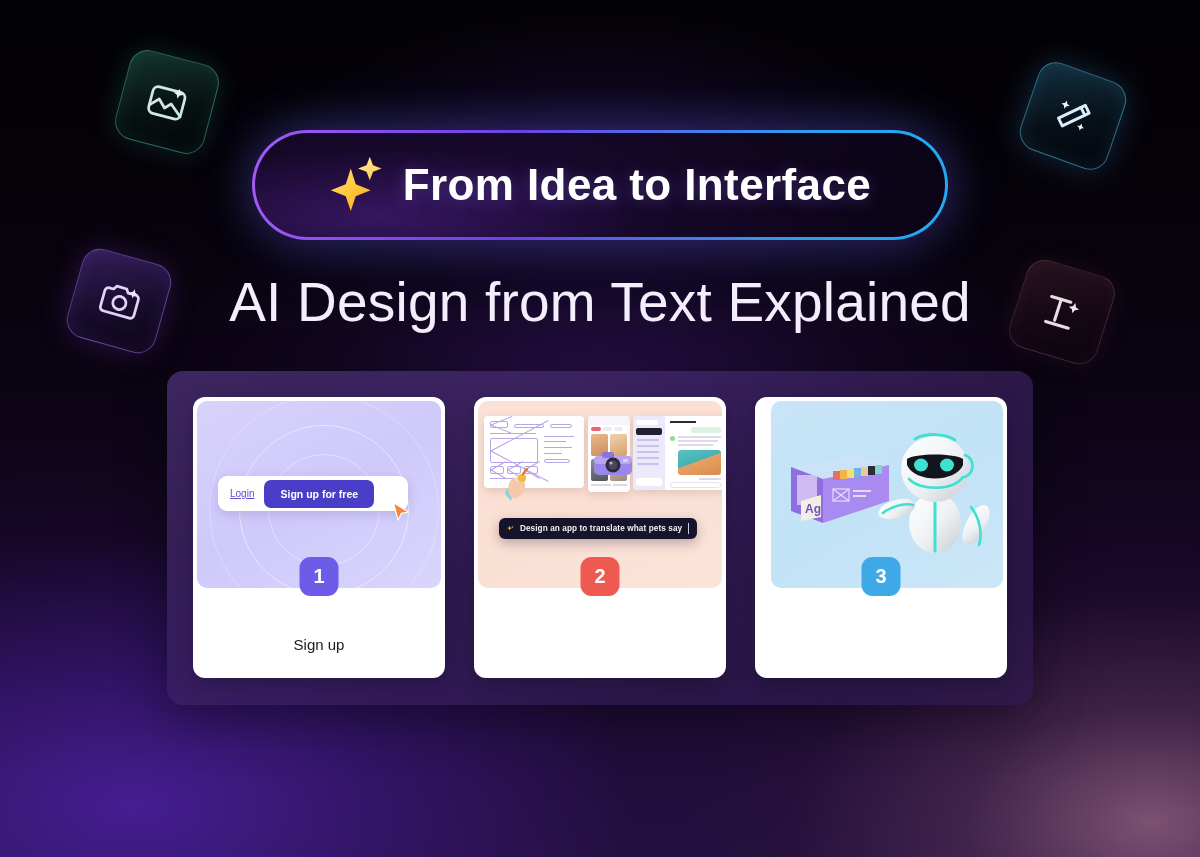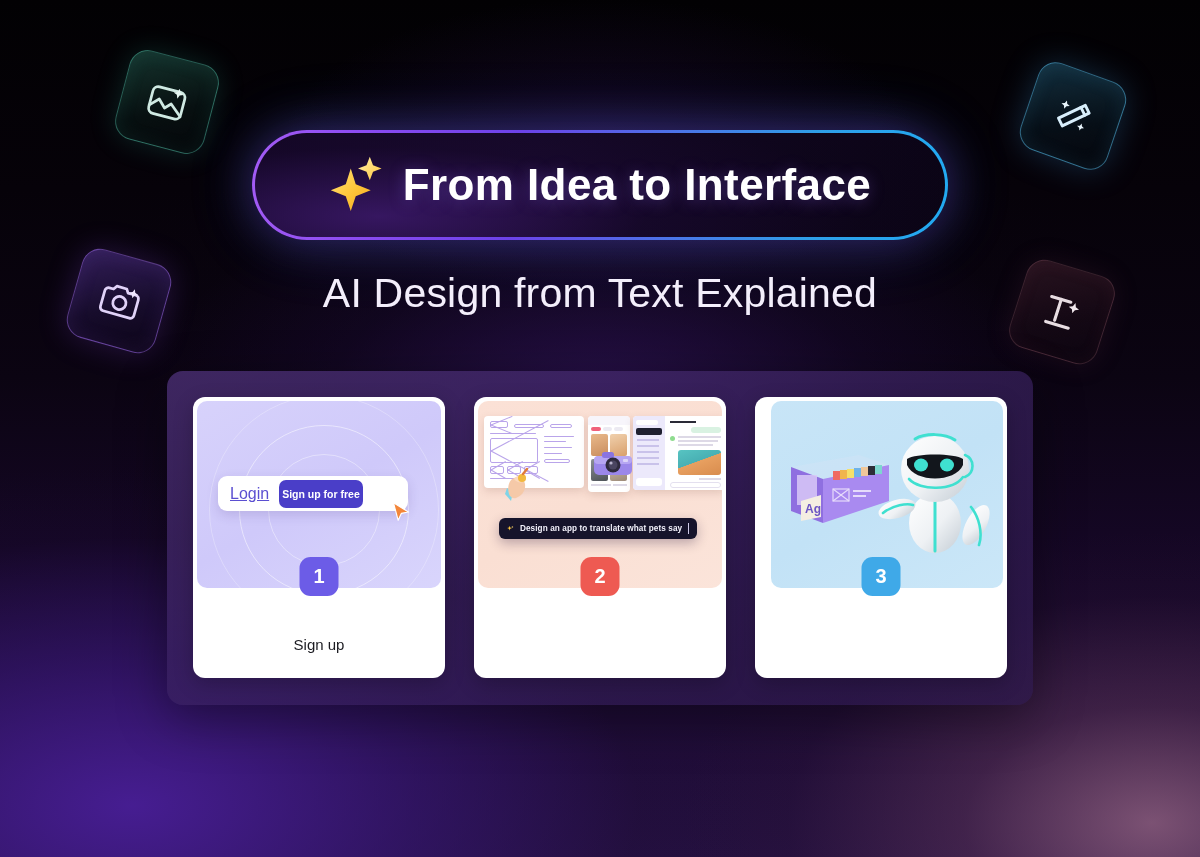--- a/index.html
+++ b/index.html
@@ -95,21 +95,21 @@
     letter-spacing: 0.4px;
     white-space: nowrap;
     text-shadow: 0 2px 16px rgba(150,110,255,0.35);
   }
 
   .subtitle {
     position: absolute;
     left: 0; top: 270px;
     width: 1200px;
     text-align: center;
-    font-size: 41px;
+    font-size: 55px;
     font-weight: 400;
     color: #f3eefb;
     letter-spacing: 0.2px;
   }
 
   
   .panel {
     position: absolute;
     left: 167px; top: 371px;
     width: 866px; height: 334px;
@@ -180,29 +180,29 @@
     position: absolute;
     left: 21px; top: 75px;
     width: 190px; height: 35px;
     background: #ffffff;
     border-radius: 9px;
     display: flex; align-items: center;
     padding: 0 4px 0 12px;
     box-shadow: 0 4px 12px rgba(60,40,120,0.16);
     z-index: 4;
   }
-  .auth-login { font-size: 16px; color: #5b4fd1; font-weight: 500; text-decoration: underline; }
+  .auth-login { font-size: 10px; color: #5b4fd1; font-weight: 500; text-decoration: underline; }
   .auth-cta {
     margin-left: 10px;
     background: #4a3ec8;
     color: #fff;
     font-size: 10.5px;
     font-weight: 600;
     border-radius: 7px;
-    padding: 8px 3px;
+    padding: 8px 16px;
     white-space: nowrap;
   }
   .cursor { position: absolute; left: 194px; top: 100px; width: 20px; height: 22px; z-index: 5; }
 
   
   .mock { position: absolute; background: #fff; border-radius: 4px; box-shadow: 0 3px 9px rgba(120,70,60,0.18); overflow: hidden; }
   .mock-a { left: 6px; top: 15px; width: 100px; height: 72px; }
   .mock-b { left: 110px; top: 15px; width: 42px; height: 76px; }
   .mock-c { left: 155px; top: 15px; width: 92px; height: 74px; }
   .wf-line { position: absolute; background: #b9a4ea; border-radius: 1px; }

